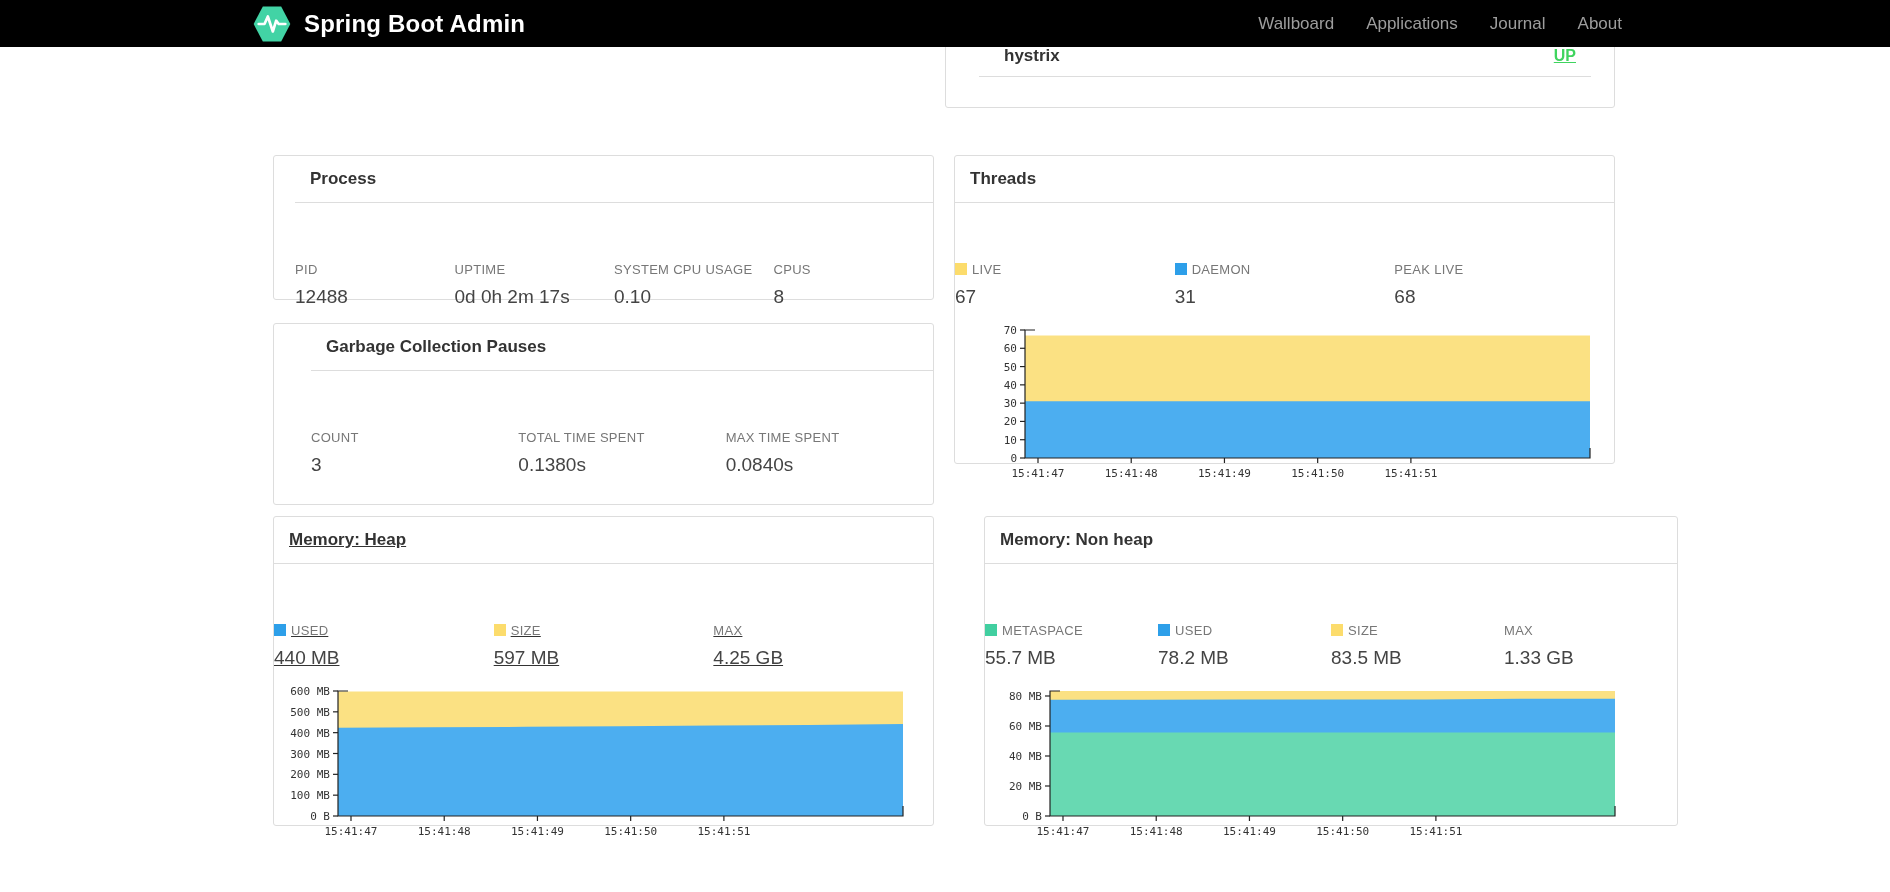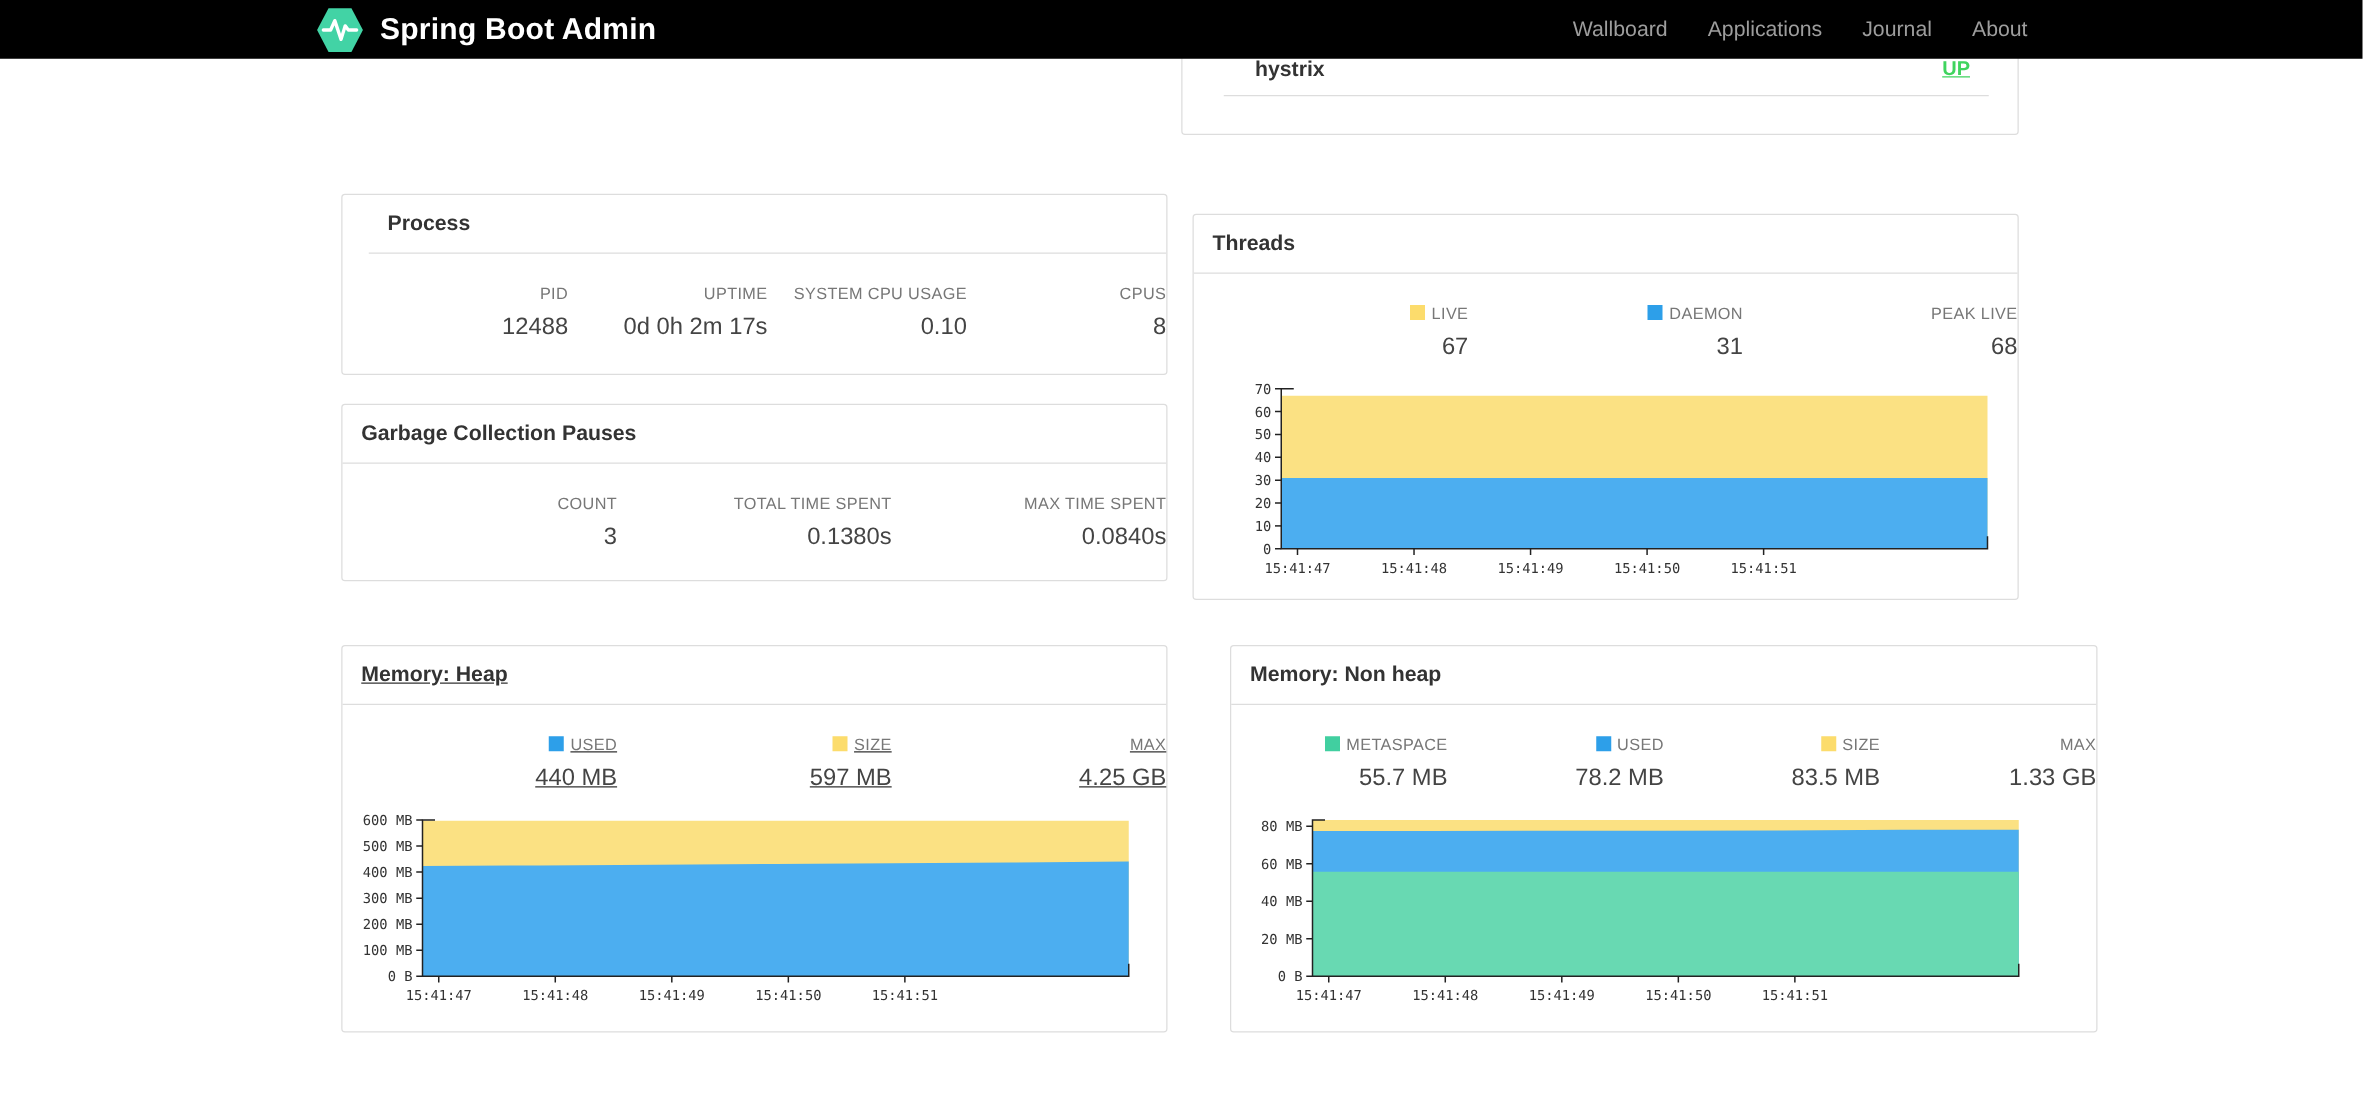--- a/index.html
+++ b/index.html
@@ -32,28 +32,28 @@
 
   #panel-health { left:945px; top:-62px; width:670px; height:170px;
     display:flex; flex-direction:column; justify-content:flex-end; }
   .health-row { display:flex; justify-content:space-between; align-items:center;
     padding:6px 38px 10px 58px; }
   .health-name { font-size:17px; font-weight:bold; color:#333; }
   .health-status { font-size:16px; font-weight:bold; color:#3fd45e;text-decoration:underline; }
   .health-divider { border-top:1px solid #ddd; margin:0 23px 0 33px; height:31px; }
 
   #panel-process { left:273px; top:155px; width:661px; height:145px;padding-left:21px; }
-  #panel-gc      { left:273px; top:323px; width:661px; height:142px; }
-  #panel-threads { left:954px; top:171px; width:661px; height:309px; }
+  #panel-gc      { left:273px; top:323px; width:661px; height:182px;padding-left:37px; }
+  #panel-threads { left:954px; top:155px; width:661px; height:309px; }
   #panel-heap    { left:273px; top:516px; width:661px; height:310px;text-decoration:underline; }
   #panel-nonheap { left:984px; top:516px; width:694px; height:310px; }
 
   
   .metrics { display:flex; margin-top:24px; }
-  .metric { flex:1 1 0; text-align:right; }
+  .metric { flex:1 1 0; text-align:left;margin-top:35px; }
   .metric-label { font-size:13px; color:#777; letter-spacing:0.3px; white-space:nowrap; }
   .metric-value { font-size:19px; color:#444; margin-top:9px; white-space:nowrap; }
   .swatch { display:inline-block; width:12px; height:12px; margin-right:5px; vertical-align:-1px; }
 
   
   .chart { margin-top:10px; }
   .chart svg { display:block; }
   .tick-label {
     font-family:"DejaVu Sans Mono", monospace; font-size:11px; fill:#333;
   }

